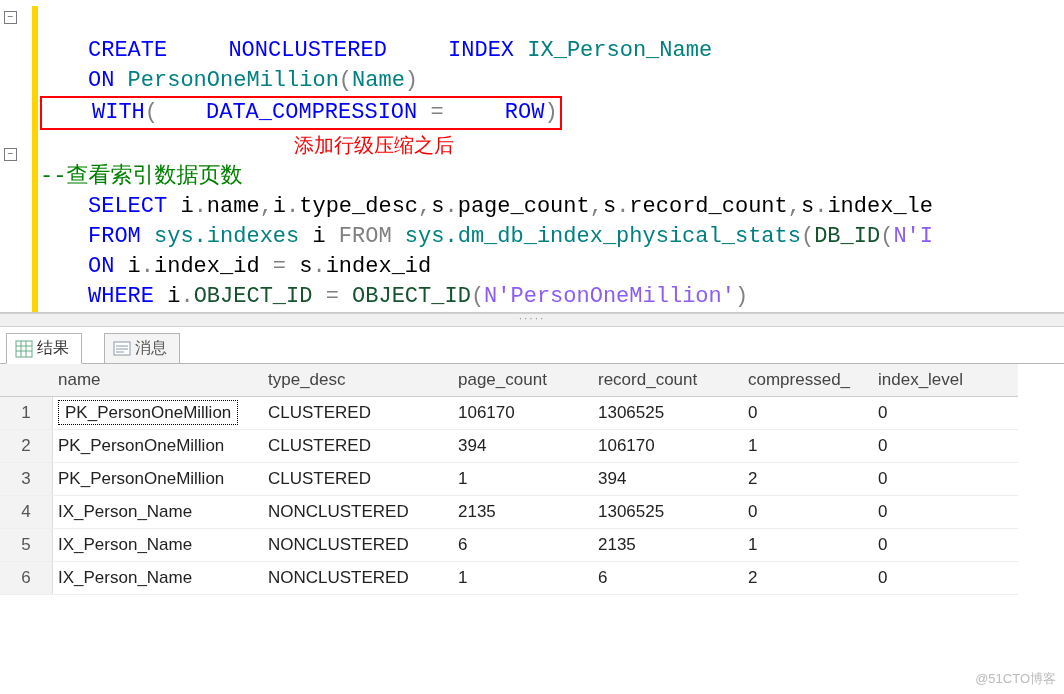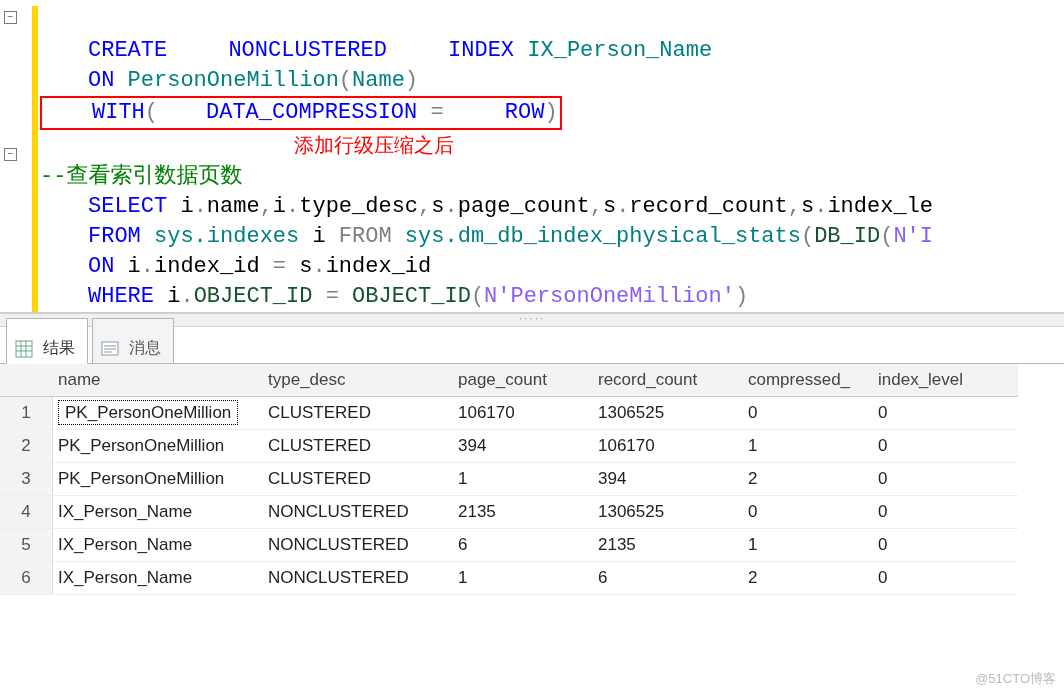--- a/index.html
+++ b/index.html
@@ -18,21 +18,21 @@
   .cmt{color:#008000;}
   .plain{color:#000;}
   .gray{color:#808080;}
   .redbox{border:2px solid #ff0000;display:inline-block;padding:0 2px;}
   .annot{color:#ff0000;font-family:"Microsoft YaHei","SimSun",sans-serif;font-size:20px;margin-left:36px;}
   
   .splitter{height:12px;background:#f0f0f0;border-top:1px solid #d0d0d0;border-bottom:1px solid #d0d0d0;text-align:center;font-size:10px;color:#888;line-height:10px;letter-spacing:2px;}
   
   .results{display:flex;flex-direction:column;}
   .tabs{display:flex;align-items:flex-end;height:36px;padding-left:6px;background:#fff;border-bottom:1px solid #b5b5b5;}
-  .tab{display:flex;align-items:center;gap:10px;padding:19px 12px 4px 8px;border:1px solid #b5b5b5;border-bottom:1px solid #fff;background:#fff;margin-bottom:-1px;font-size:16px;color:#333;margin-right:4px;}
+  .tab{display:flex;align-items:center;gap:4px;padding:4px 12px 4px 8px;border:1px solid #b5b5b5;border-bottom:1px solid #fff;background:#fff;margin-bottom:-1px;font-size:16px;color:#333;margin-right:22px;}
   .tab.inactive{border-bottom:1px solid #b5b5b5;background:#f4f4f4;color:#555;}
   .icon{width:18px;height:18px;display:inline-block;}
   .grid{display:grid;border-collapse:collapse;font-size:17px;color:#222;}
   .ghead{background:#f3f3f3;border-bottom:1px solid #ccc;padding:6px 10px 6px 10px;font-weight:400;color:#444;}
   .gcell{padding:6px 10px;border-bottom:1px solid #eee;}
   .rownum{background:#f3f3f3;border-right:1px solid #ddd;text-align:center;color:#555;width:32px;}
   .dotted{border:1px dotted #000;padding:2px 6px;}
   .watermark{position:absolute;right:8px;bottom:6px;font-size:13px;color:#bbb;font-family:Liberation Sans, sans-serif;}
 </style>
 </head>

